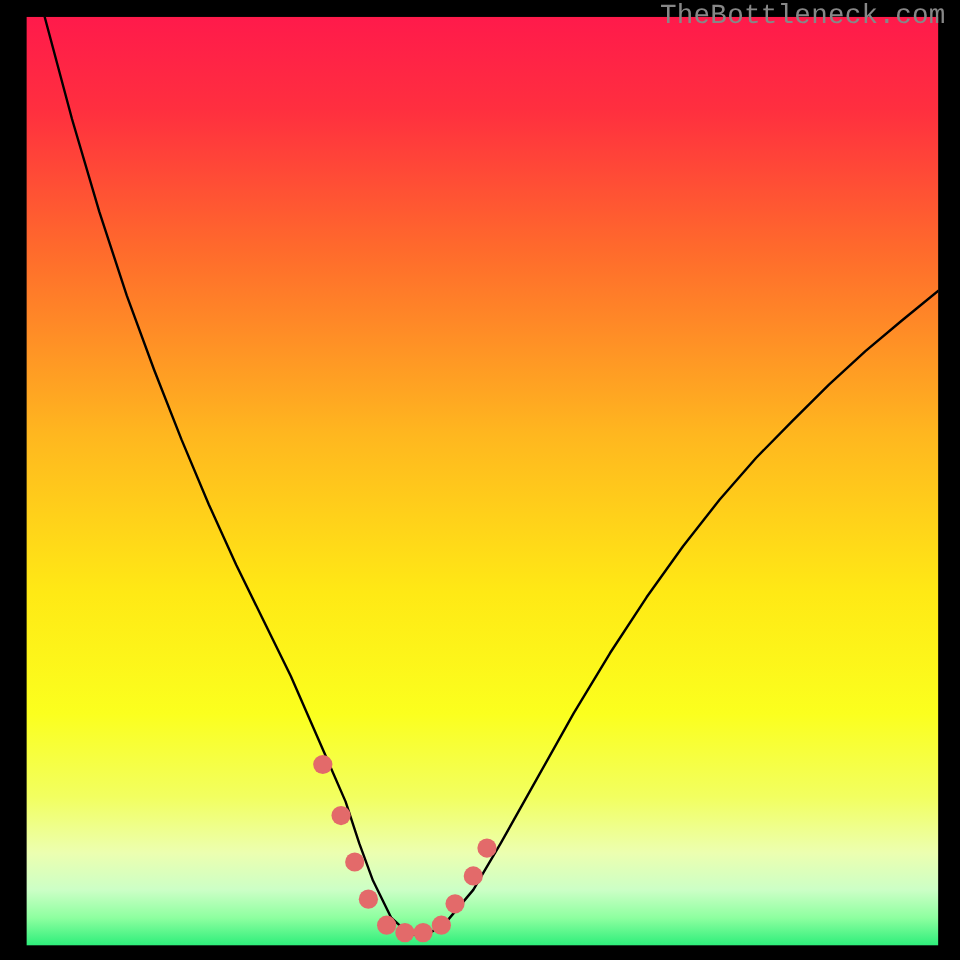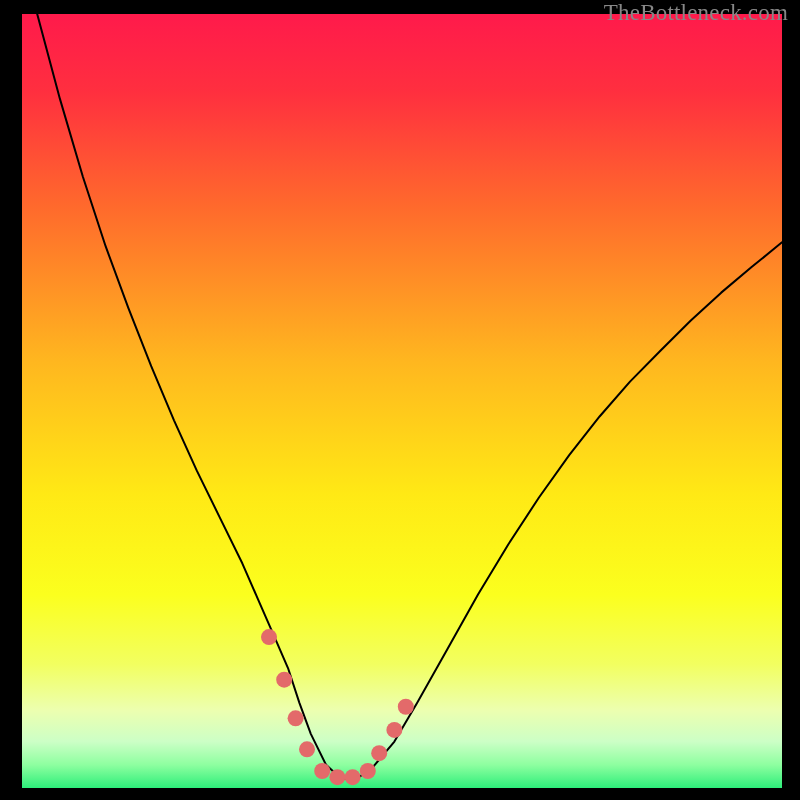--- a/index.html
+++ b/index.html
@@ -22,21 +22,21 @@
     position: absolute;
     left: 0;
     top: 0;
     width: 760px;
     height: 774px;
   }
   .watermark {
     position: absolute;
     top: 0px;
     right: 12px;
-    font-family: Liberation Serif, serif;
+    font-family: Liberation Mono, monospace;
     font-size: 23px;
     color: #878787;
     letter-spacing: 0.2px;
     font-weight: 500;
   }
 </style>
 </head>
 <body>
 
 <div class="frame">

